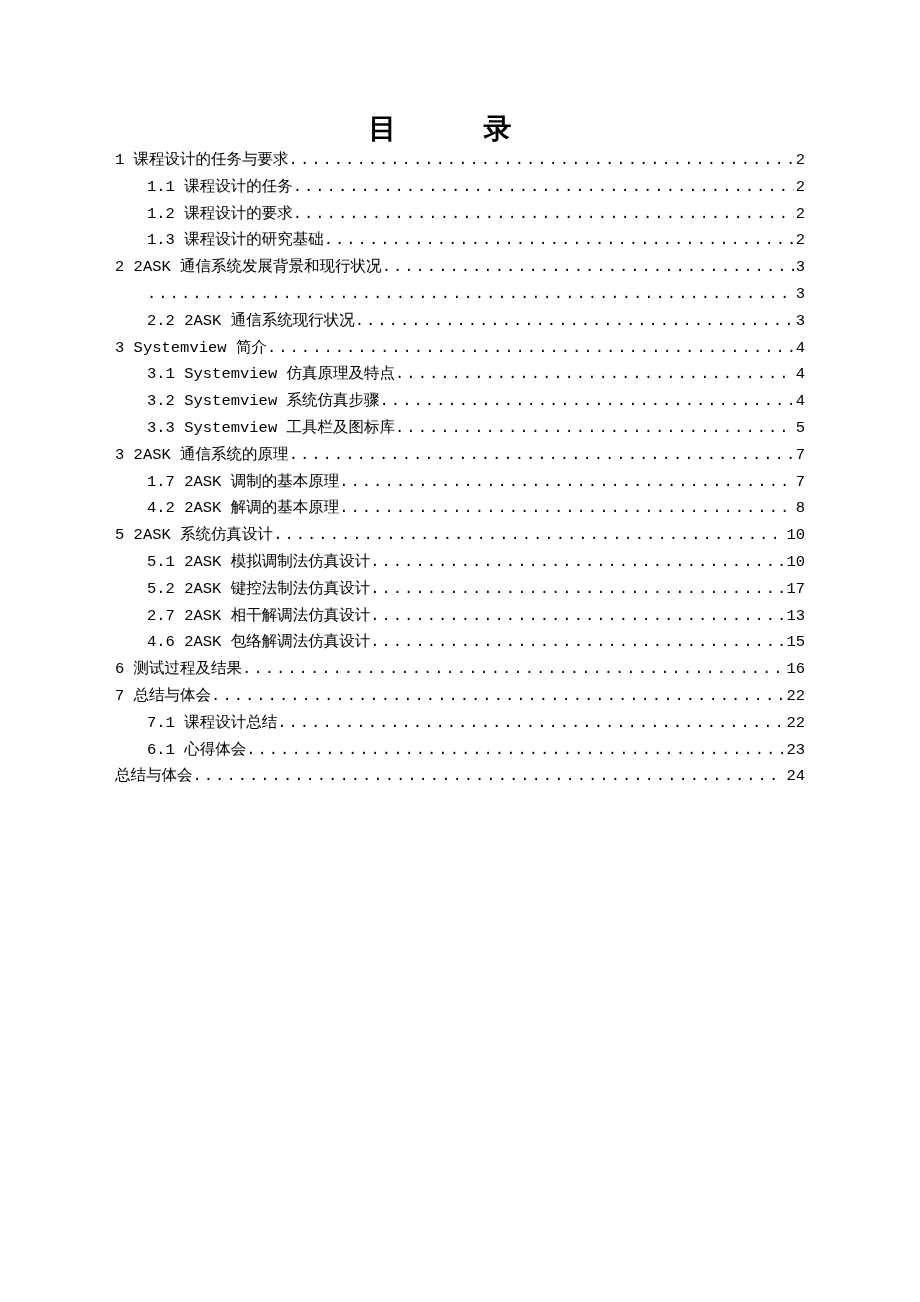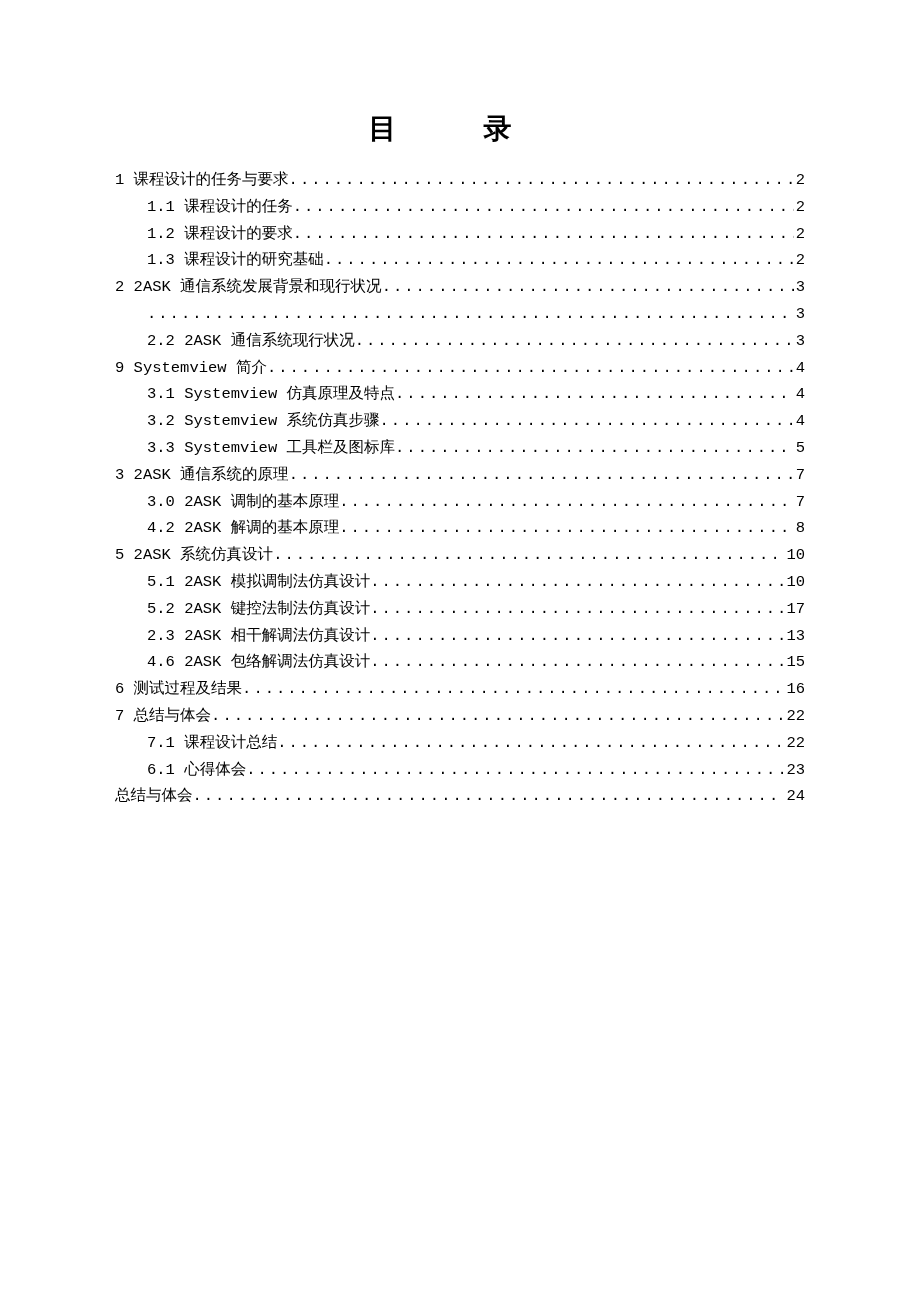--- a/index.html
+++ b/index.html
@@ -13,21 +13,20 @@
       width: 920px;
       height: 1302px;
       padding: 110px 115px 0 115px;
       color: #000;
     }
     .toc-title {
       text-align: center;
       font-size: 28px;
       font-weight: bold;
       letter-spacing: 40px;
-      margin-bottom: 20px;
       font-family: "SimSun", "宋体", serif;
     }
     .toc-container {
       font-size: 15.5px;
       line-height: 1.6;
     }
     .toc-entry {
       display: flex;
       align-items: baseline;
       white-space: nowrap;
@@ -88,21 +87,21 @@
     <div class="toc-entry level-2">
       <span class="toc-dots"></span>
       <span class="toc-page">3</span>
     </div>
     <div class="toc-entry level-2">
       <span class="toc-label">2.2 2ASK 通信系统现行状况</span>
       <span class="toc-dots"></span>
       <span class="toc-page">3</span>
     </div>
     <div class="toc-entry level-1">
-      <span class="toc-label">9 Systemview 简介 </span>
+      <span class="toc-label">3 Systemview 简介 </span>
       <span class="toc-dots"></span>
       <span class="toc-page">4</span>
     </div>
     <div class="toc-entry level-2">
       <span class="toc-label">3.1 Systemview 仿真原理及特点</span>
       <span class="toc-dots"></span>
       <span class="toc-page">4</span>
     </div>
     <div class="toc-entry level-2">
       <span class="toc-label">3.2 Systemview 系统仿真步骤</span>
@@ -113,21 +112,21 @@
       <span class="toc-label">3.3 Systemview 工具栏及图标库</span>
       <span class="toc-dots"></span>
       <span class="toc-page">5</span>
     </div>
     <div class="toc-entry level-1">
       <span class="toc-label">3 2ASK 通信系统的原理</span>
       <span class="toc-dots"></span>
       <span class="toc-page">7</span>
     </div>
     <div class="toc-entry level-2">
-      <span class="toc-label">3.0 2ASK 调制的基本原理</span>
+      <span class="toc-label">1.7 2ASK 调制的基本原理</span>
       <span class="toc-dots"></span>
       <span class="toc-page">7</span>
     </div>
     <div class="toc-entry level-2">
       <span class="toc-label">4.2 2ASK 解调的基本原理</span>
       <span class="toc-dots"></span>
       <span class="toc-page">8</span>
     </div>
     <div class="toc-entry level-1">
       <span class="toc-label">5 2ASK 系统仿真设计 </span>
@@ -138,21 +137,21 @@
       <span class="toc-label">5.1 2ASK 模拟调制法仿真设计</span>
       <span class="toc-dots"></span>
       <span class="toc-page">10</span>
     </div>
     <div class="toc-entry level-2">
       <span class="toc-label">5.2 2ASK 键控法制法仿真设计</span>
       <span class="toc-dots"></span>
       <span class="toc-page">17</span>
     </div>
     <div class="toc-entry level-2">
-      <span class="toc-label">2.3 2ASK 相干解调法仿真设计</span>
+      <span class="toc-label">2.7 2ASK 相干解调法仿真设计</span>
       <span class="toc-dots"></span>
       <span class="toc-page">13</span>
     </div>
     <div class="toc-entry level-2">
       <span class="toc-label">4.6 2ASK 包络解调法仿真设计</span>
       <span class="toc-dots"></span>
       <span class="toc-page">15</span>
     </div>
     <div class="toc-entry level-1">
       <span class="toc-label">6 测试过程及结果</span>

